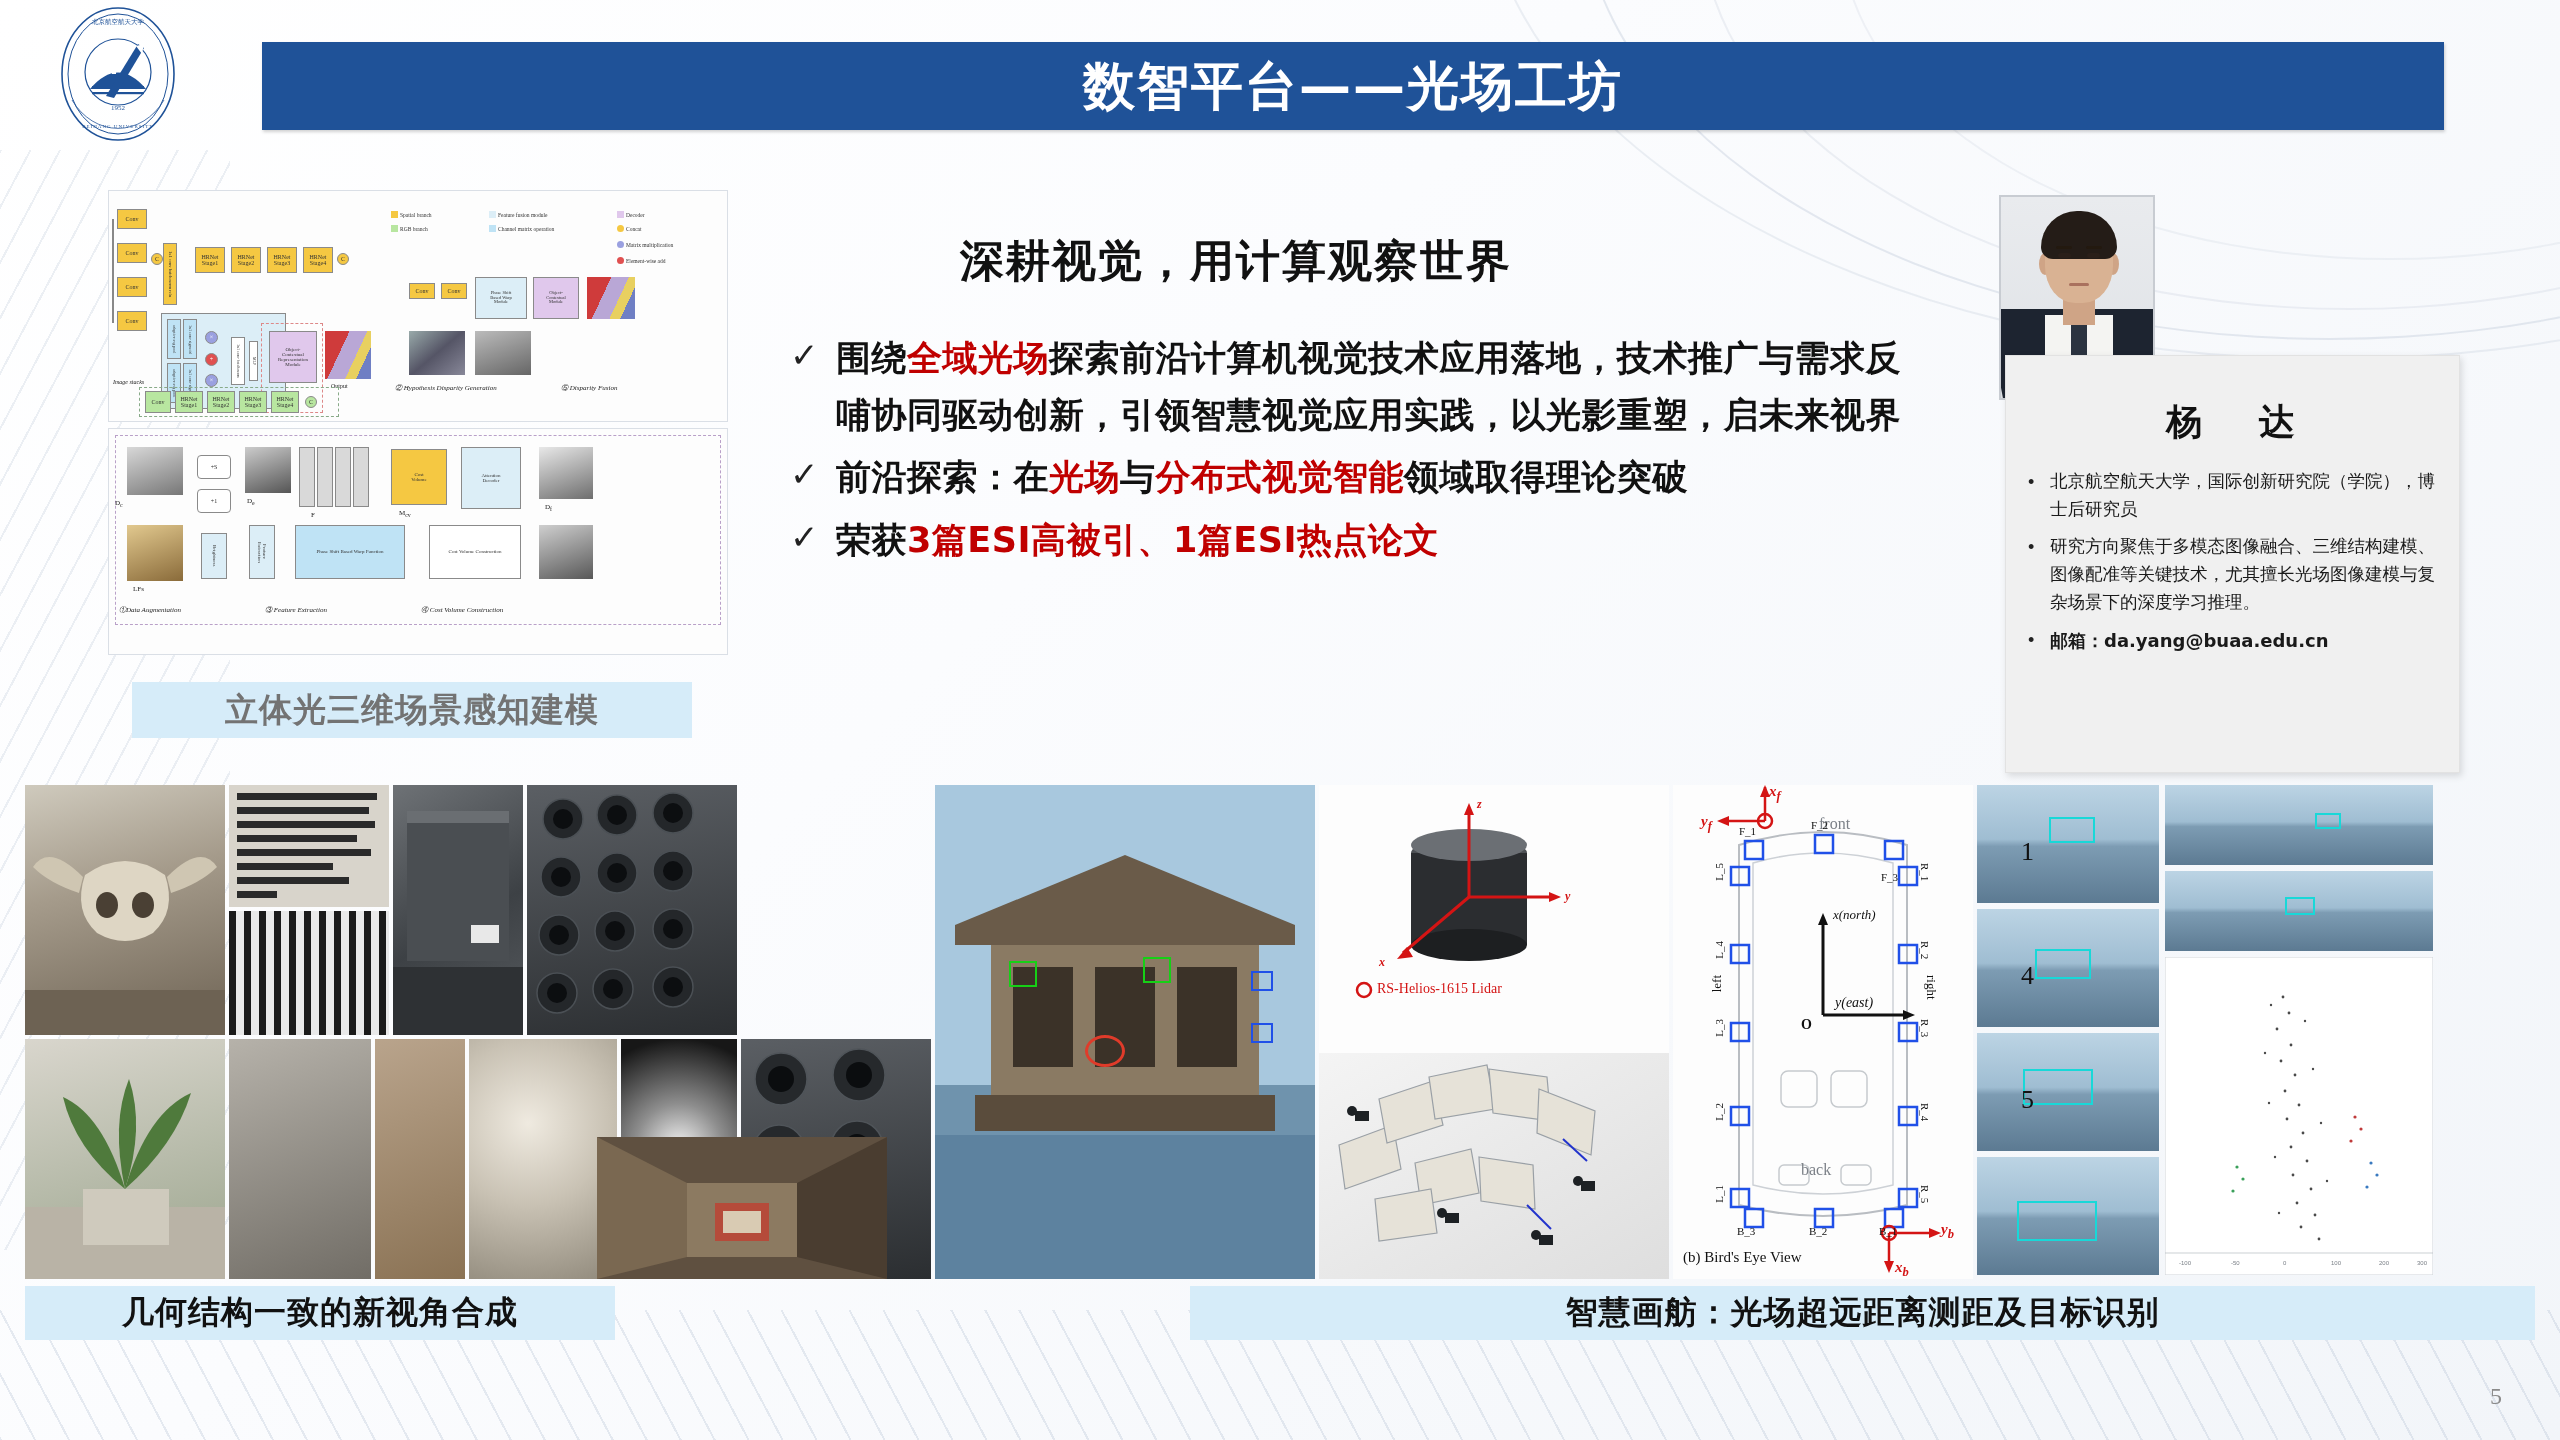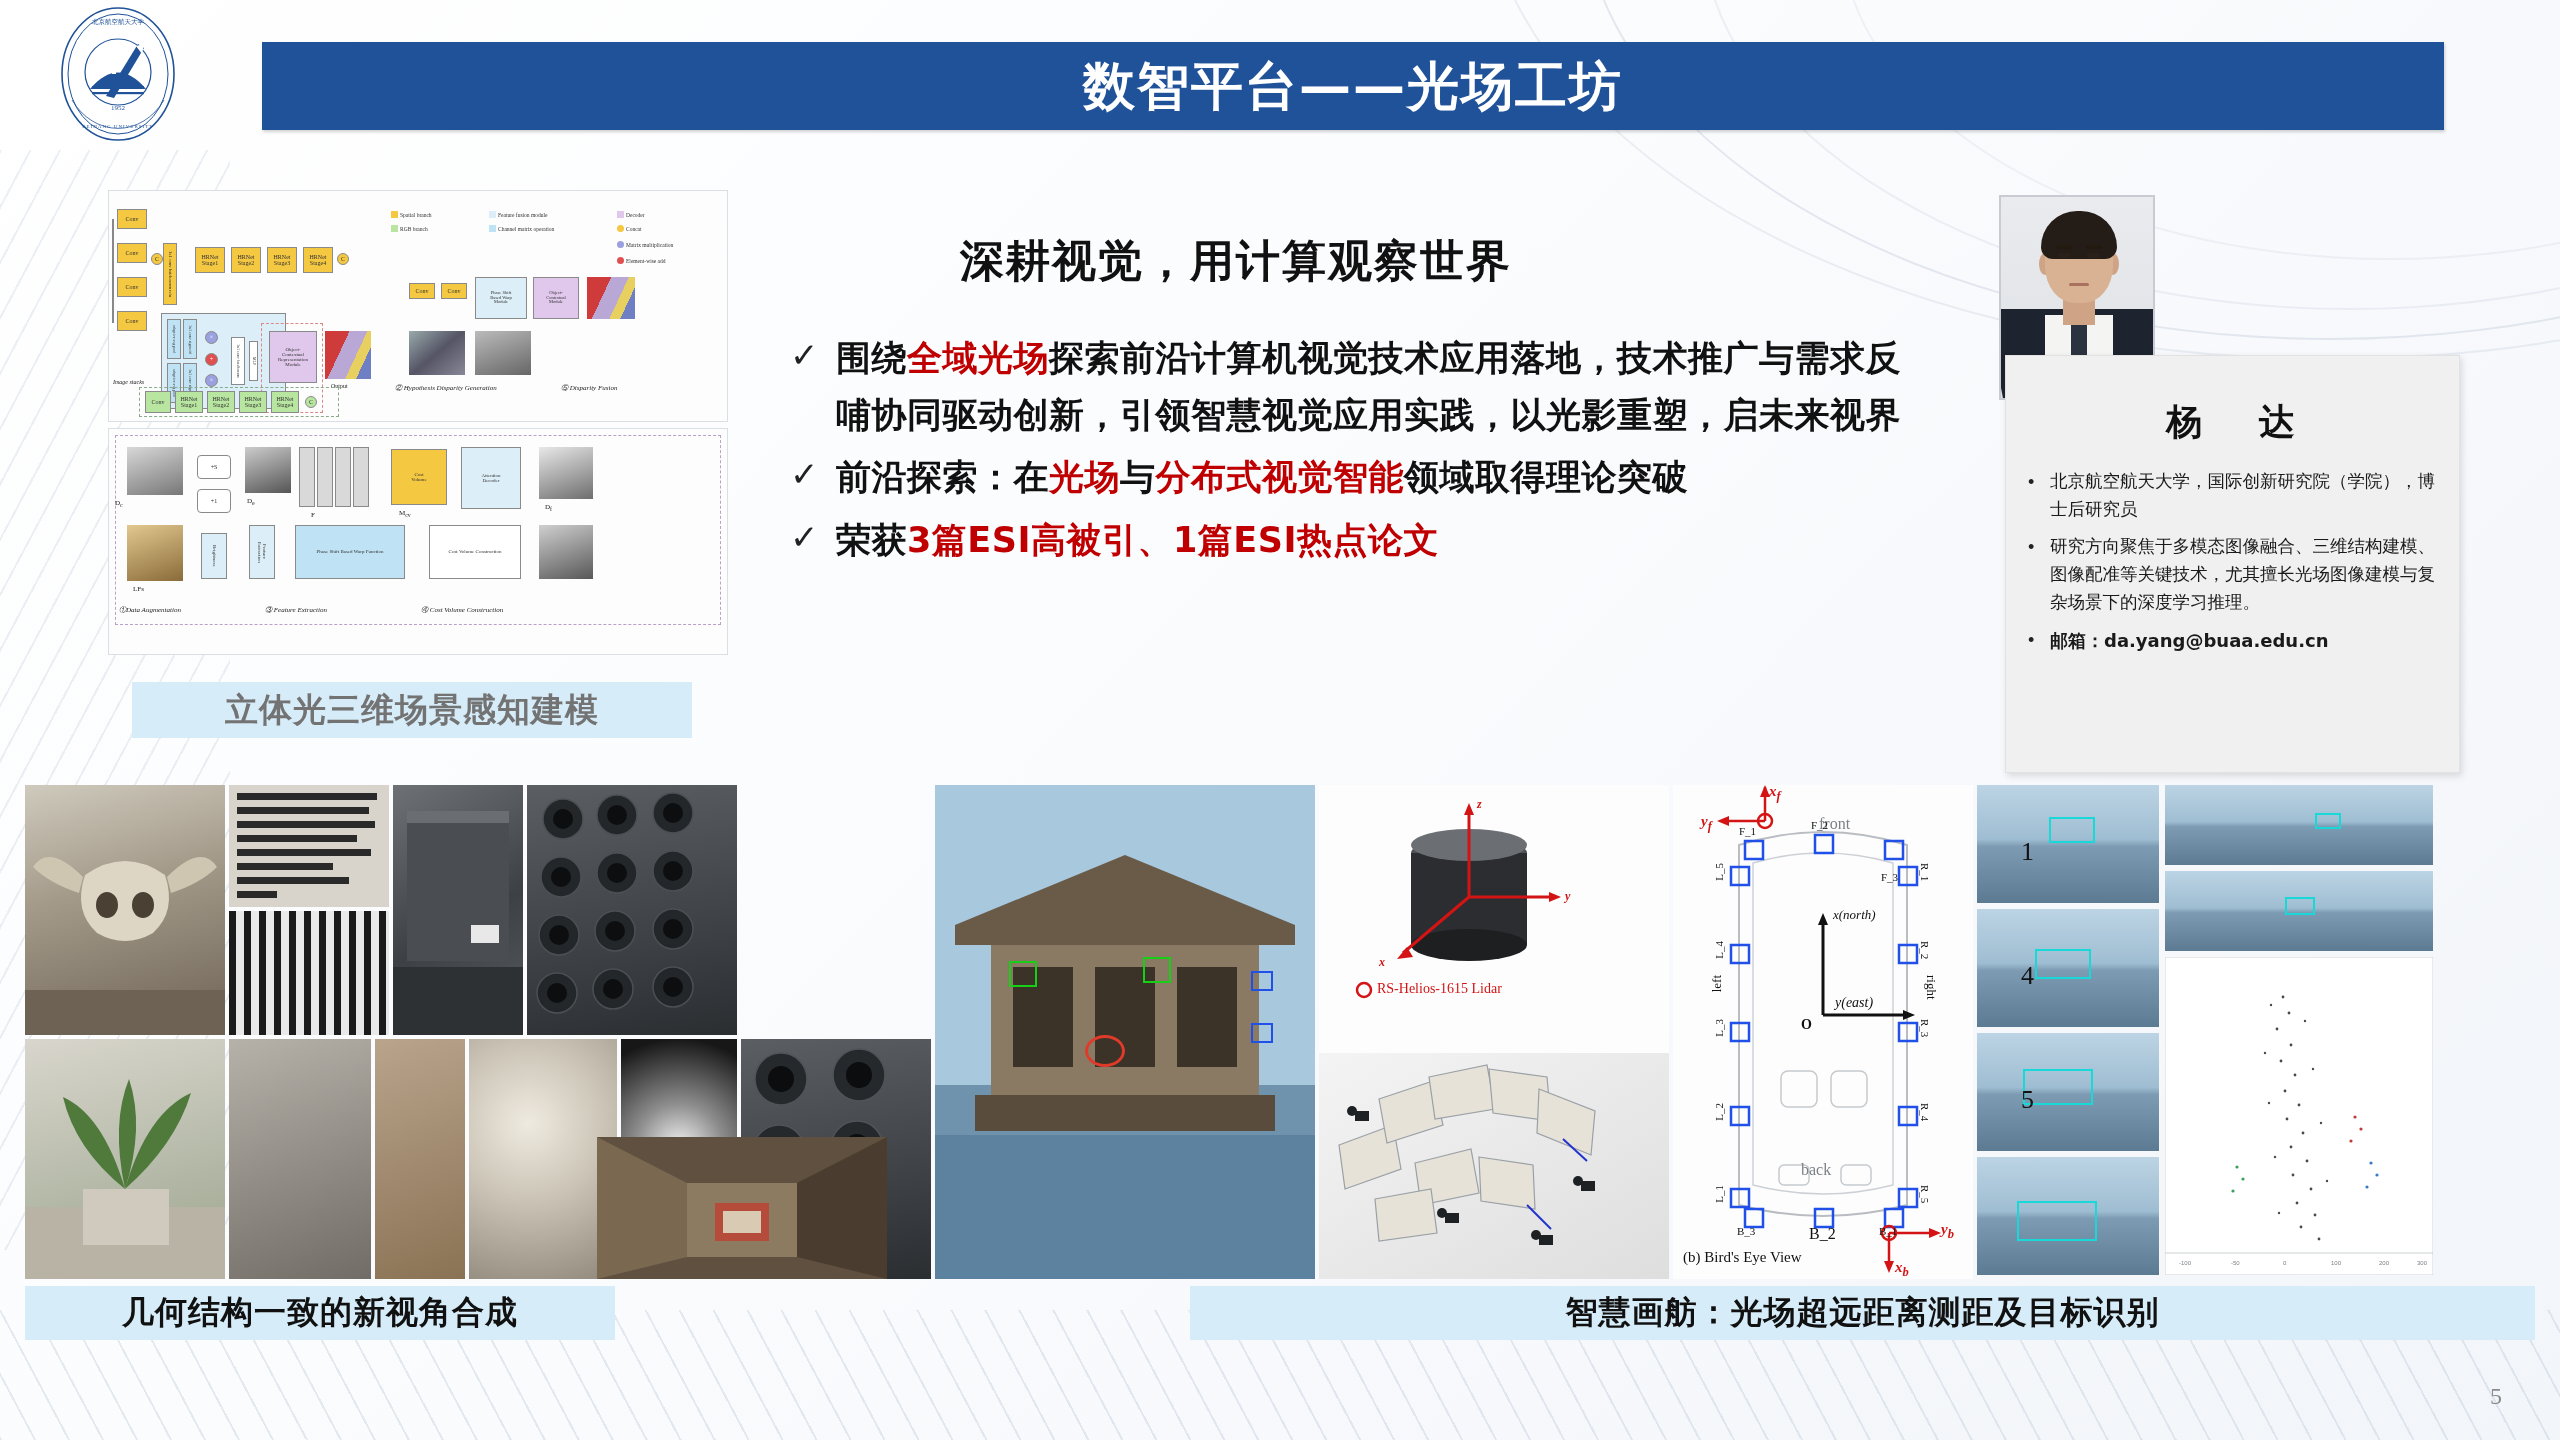--- a/index.html
+++ b/index.html
@@ -626,21 +626,21 @@
       <div class="axis-lbl blk" style="left:162px; top:210px; font-size:14px;">y(east)</div>
       <div class="axis-lbl blk" style="left:128px; top:232px; font-size:14px; font-style:normal; font-weight:bold;">O</div>
       <div class="axis-lbl blk" style="left:146px; top:30px;  font-size:16px; font-style:normal; color:#7c8188;">front</div>
       <div class="axis-lbl blk" style="left:128px; top:376px; font-size:16px; font-style:normal; color:#7c8188;">back</div>
       <div class="axis-lbl blk" style="left:36px;  top:190px; font-size:13px; font-style:normal; writing-mode:vertical-rl; transform:rotate(180deg);">left</div>
       <div class="axis-lbl blk" style="left:250px; top:190px; font-size:13px; font-style:normal; writing-mode:vertical-rl;">right</div>
       <div class="axis-lbl blk" style="left:66px;  top:40px; font-size:11px; font-style:normal;">F_1</div>
       <div class="axis-lbl blk" style="left:138px; top:34px; font-size:11px; font-style:normal;">F_2</div>
       <div class="axis-lbl blk" style="left:208px; top:40px; font-size:11px; font-style:normal;margin-top:46px;">F_3</div>
       <div class="axis-lbl blk" style="left:64px;  top:440px; font-size:11px; font-style:normal;">B_3</div>
-      <div class="axis-lbl blk" style="left:136px; top:440px; font-size:16px; font-style:normal;">B_2</div>
+      <div class="axis-lbl blk" style="left:136px; top:440px; font-size:11px; font-style:normal;">B_2</div>
       <div class="axis-lbl blk" style="left:206px; top:440px; font-size:11px; font-style:normal;">B_1</div>
       <div class="axis-lbl blk" style="left:40px;  top:78px;  font-size:11px; font-style:normal; writing-mode:vertical-rl; transform:rotate(180deg);">L_5</div>
       <div class="axis-lbl blk" style="left:40px;  top:156px; font-size:11px; font-style:normal; writing-mode:vertical-rl; transform:rotate(180deg);">L_4</div>
       <div class="axis-lbl blk" style="left:40px;  top:234px; font-size:11px; font-style:normal; writing-mode:vertical-rl; transform:rotate(180deg);">L_3</div>
       <div class="axis-lbl blk" style="left:40px;  top:318px; font-size:11px; font-style:normal; writing-mode:vertical-rl; transform:rotate(180deg);">L_2</div>
       <div class="axis-lbl blk" style="left:40px;  top:400px; font-size:11px; font-style:normal; writing-mode:vertical-rl; transform:rotate(180deg);">L_1</div>
       <div class="axis-lbl blk" style="left:246px; top:78px;  font-size:11px; font-style:normal; writing-mode:vertical-rl;">R_1</div>
       <div class="axis-lbl blk" style="left:246px; top:156px; font-size:11px; font-style:normal; writing-mode:vertical-rl;">R_2</div>
       <div class="axis-lbl blk" style="left:246px; top:234px; font-size:11px; font-style:normal; writing-mode:vertical-rl;">R_3</div>
       <div class="axis-lbl blk" style="left:246px; top:318px; font-size:11px; font-style:normal; writing-mode:vertical-rl;">R_4</div>

